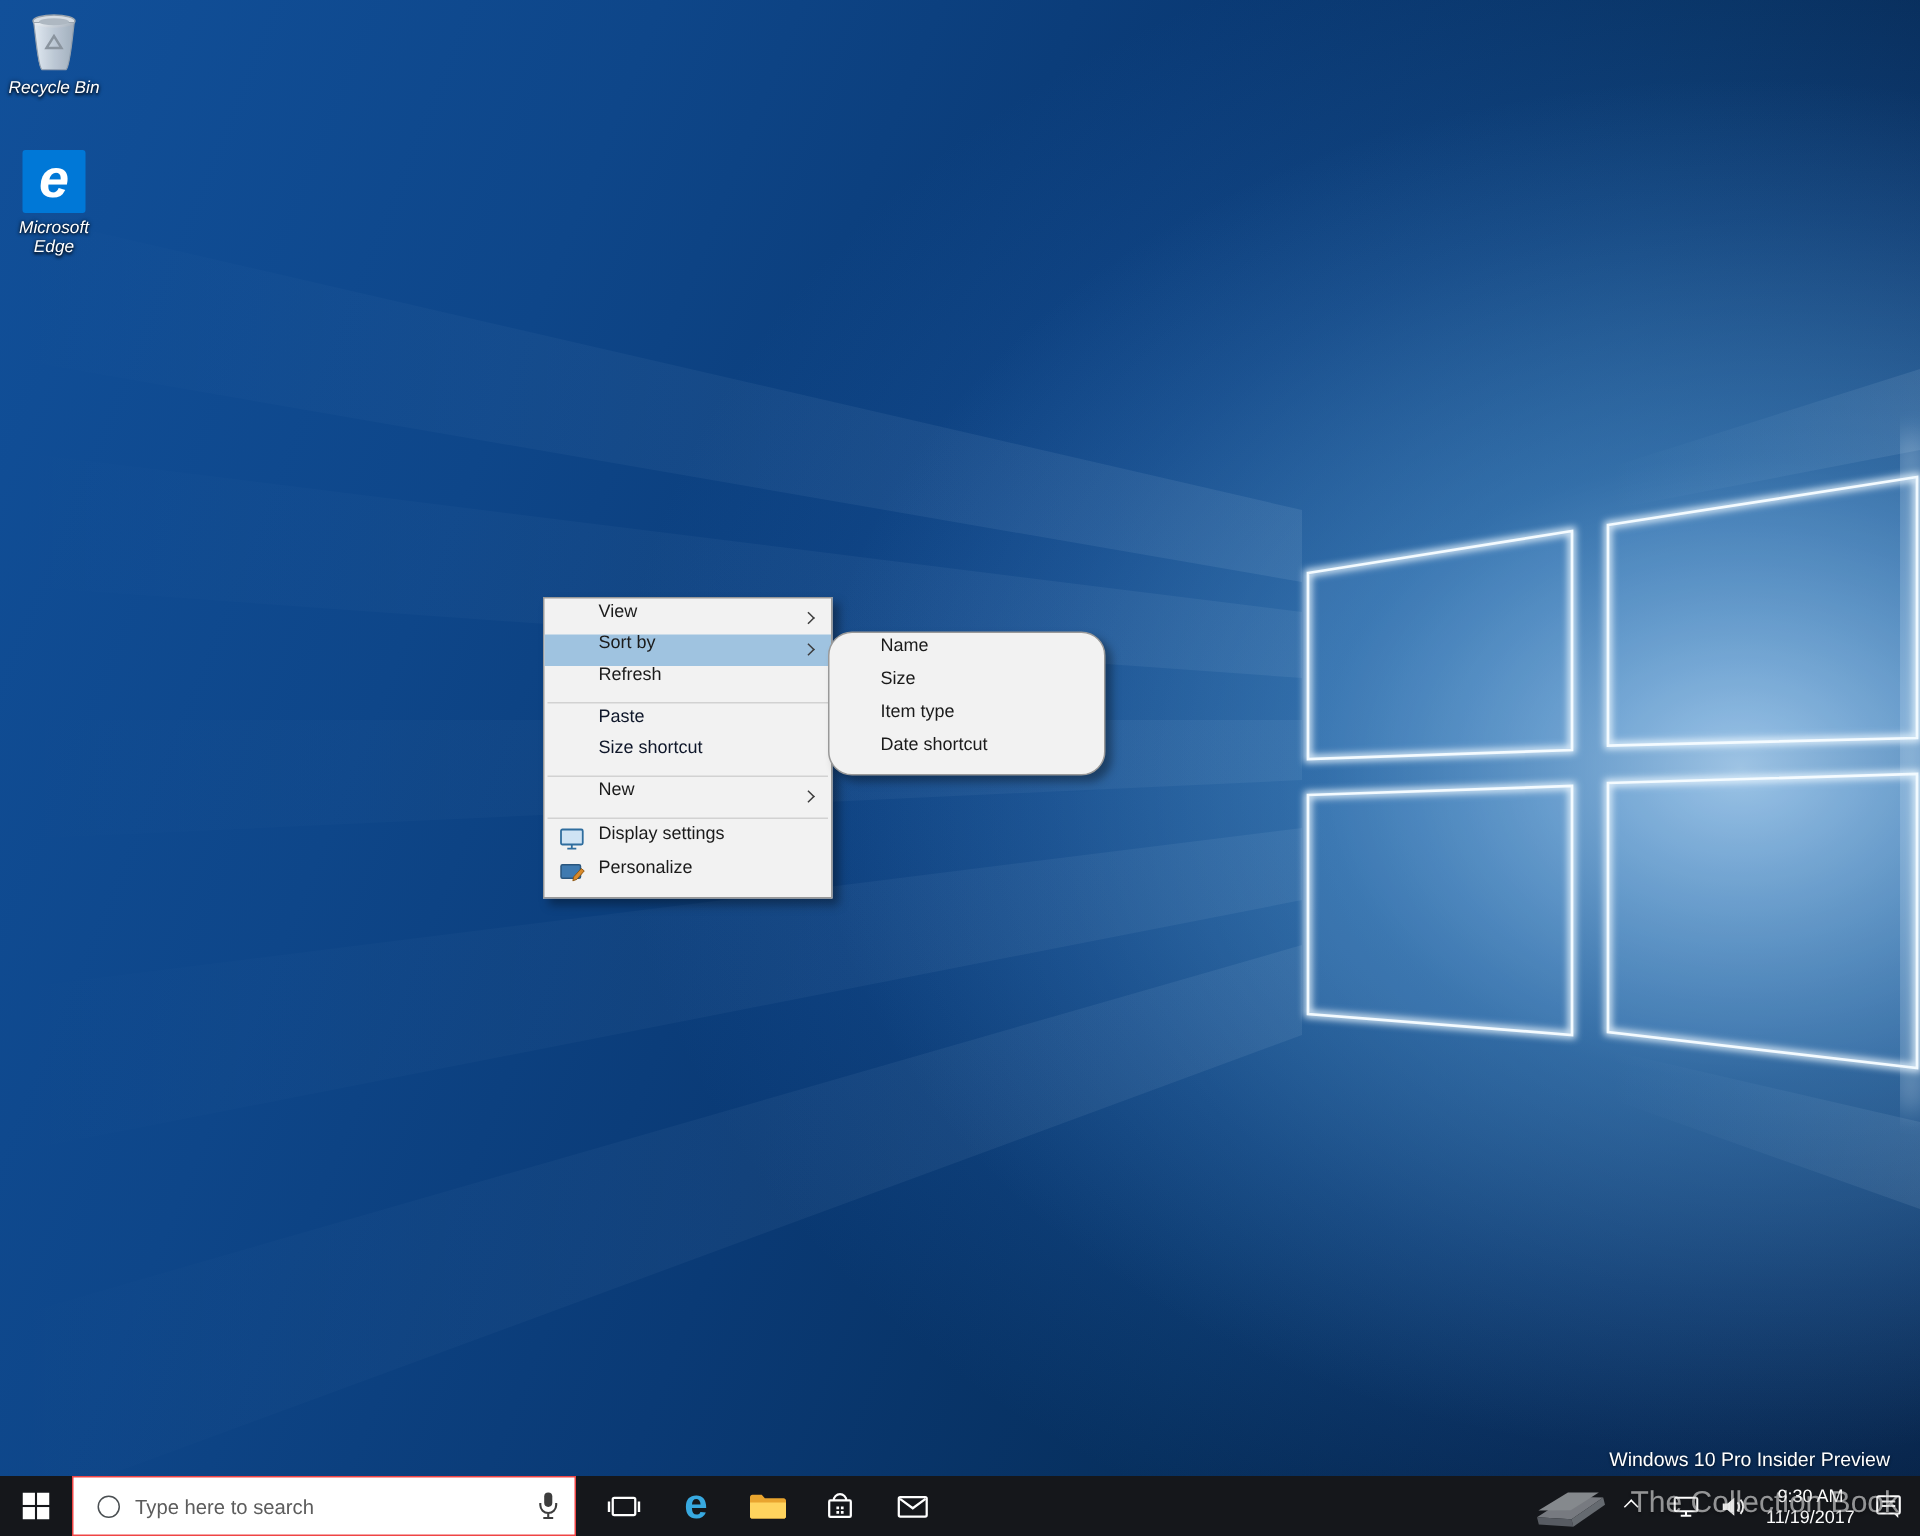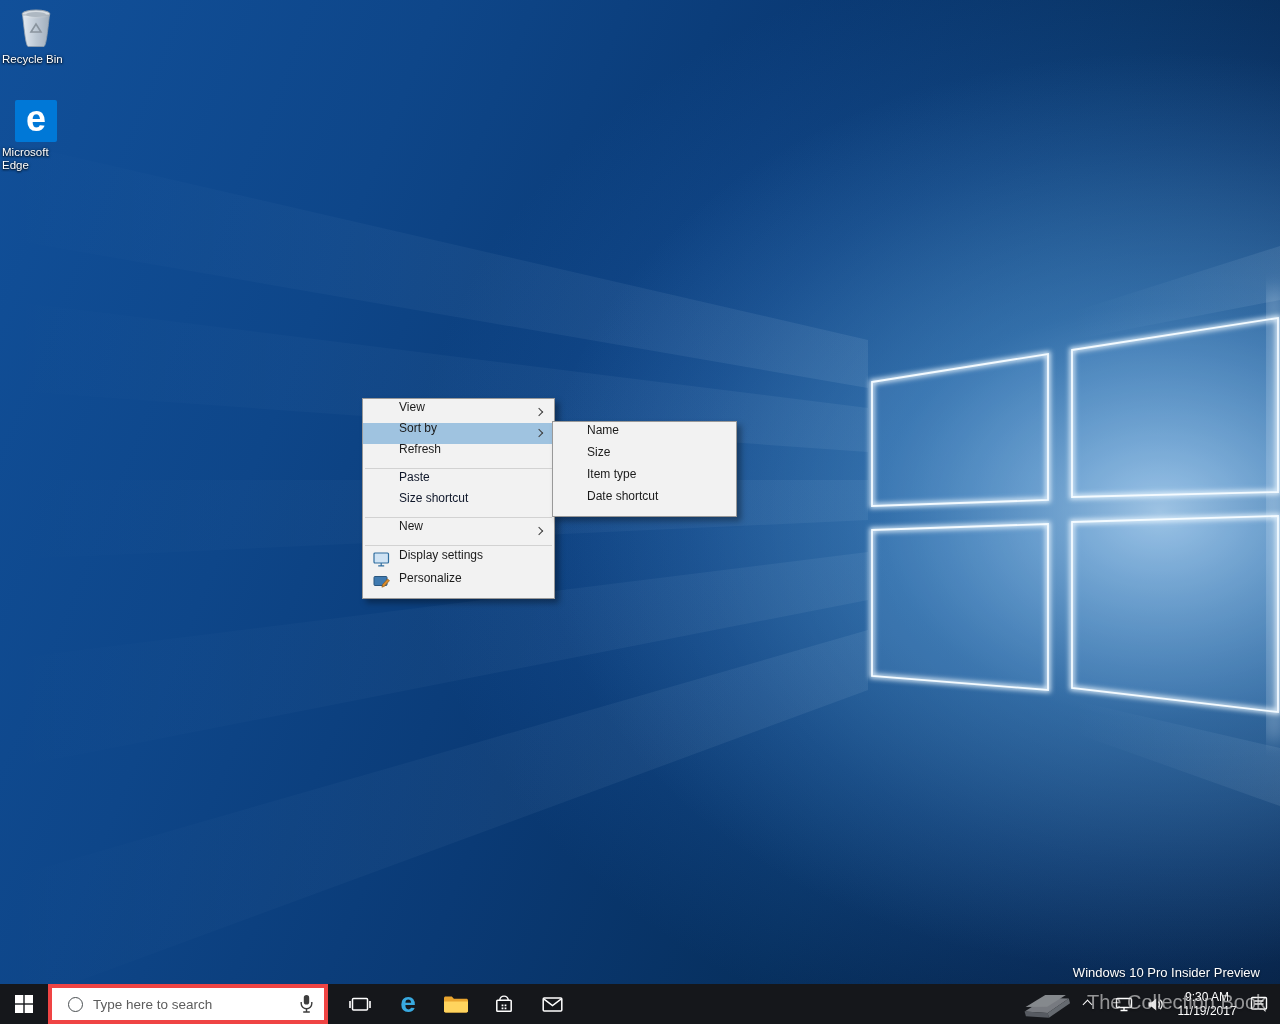--- a/index.html
+++ b/index.html
@@ -7,57 +7,57 @@
   .screen {
     position:relative; width:1280px; height:1024px; overflow:hidden;
     font-family:"Liberation Sans","DejaVu Sans",sans-serif; color:#fff;
     background:
       radial-gradient(1050px 800px at 1165px 505px, rgba(85,165,235,.55), rgba(40,110,195,.28) 45%, rgba(10,40,90,0) 72%),
       linear-gradient(112deg, #11509a 0%, #0e4689 26%, #0a3a75 48%, #07305f 68%, #05234a 85%, #041b3a 100%);
   }
   .wall { position:absolute; left:0; top:0; }
 
   
-  .icon { position:absolute; width:68px; text-align:left; cursor:default; }
+  .icon { position:absolute; width:68px; text-align:center; cursor:default;font-style:italic; }
   .icon .icn { height:44px; display:flex; align-items:flex-end; justify-content:center; }
   .icon-label { margin-top:4px; font-size:11.5px; line-height:13px; color:#fff;
                 text-shadow:0 1px 2px rgba(0,0,0,.9), 0 0 3px rgba(0,0,0,.6); }
   #icon-recycle { left:2px; top:5px; }
   #icon-edge    { left:2px; top:98px; }
   .edge-tile { width:42px; height:42px; background:#0078d7; border-radius:2px;
                display:flex; align-items:center; justify-content:center; }
   .edge-tile span { font-size:36px; font-weight:bold; color:#fff; line-height:1; margin-top:-4px; }
 
   
   .ctx { position:absolute; background:#f2f2f2; border:1px solid #999;
          box-shadow:4px 4px 6px rgba(0,0,0,.35); padding:3px 0;
          font-size:12px; color:#1b1b1b; cursor:default; }
   #main-menu { left:362px; top:398px; width:193px; z-index:6; }
-  #sort-menu { left:552px; top:421px; width:185px; z-index:7; }
+  #sort-menu { left:552px; top:421px; width:185px; z-index:7;border-radius:16px; }
   .mi { height:21px; display:flex; align-items:center; padding:0 10px 12px 36px; position:relative; }
   #sort-menu .mi { height:22px; padding-left:34px; }
   .mi.iconrow { height:23px; }
   .mi.hl { background:#9fc3e0; }
   .mi.disabled { color:#0f172a; }
   .sep { height:1px; background:#d2d2d2; margin:3px 2px; }
   .chev { width:6px; height:6px; border:solid #3c3c3c; border-width:0 1.4px 1.4px 0;
           transform:rotate(-45deg); position:absolute; right:12px; top:7px; }
   .micon { position:absolute; left:9px; top:3px; width:18px; height:16px;
            display:flex; align-items:center; justify-content:center; }
 
   
   .sysinfo { position:absolute; right:20px; bottom:42px; text-align:right;
              font-size:13px; line-height:18px; color:#fff;
              text-shadow:0 1px 2px rgba(0,0,0,.7); }
 
   
   .taskbar { position:absolute; left:0; bottom:0; width:1280px; height:40px;
              background:#15171b; display:flex; align-items:center; z-index:5; }
   .tb-btn { width:48px; height:40px; display:flex; align-items:center; justify-content:center; }
-  .searchbox { width:280px; height:40px; background:#fff; border:4px solid #ef4444;
+  .searchbox { width:336px; height:40px; background:#fff; border:1px solid #ef4444;
                display:flex; align-items:center; padding:0 10px; }
   .search-circle { width:15px; height:15px; border:1.8px solid #4a4f52; border-radius:50%;
                    margin:0 10px 0 6px; flex:none; }
   .search-text { flex:1; font-size:13.5px; color:#5c5c5c; }
   .edge-glyph-tb { font-size:28px; font-weight:bold; color:#38a9e0; line-height:1; margin-top:-3px; }
   .tray { margin-left:auto; display:flex; align-items:center; height:100%; }
   .tray-item { height:100%; display:flex; align-items:center; justify-content:center; padding:0 7px; }
   .chev-up { display:inline-block; width:7px; height:7px; border:solid #fff;
              border-width:0 1.6px 1.6px 0; transform:rotate(-135deg); }
   .clock { font-size:12px; line-height:14px; text-align:center; padding:0 6px; min-width:72px; }

